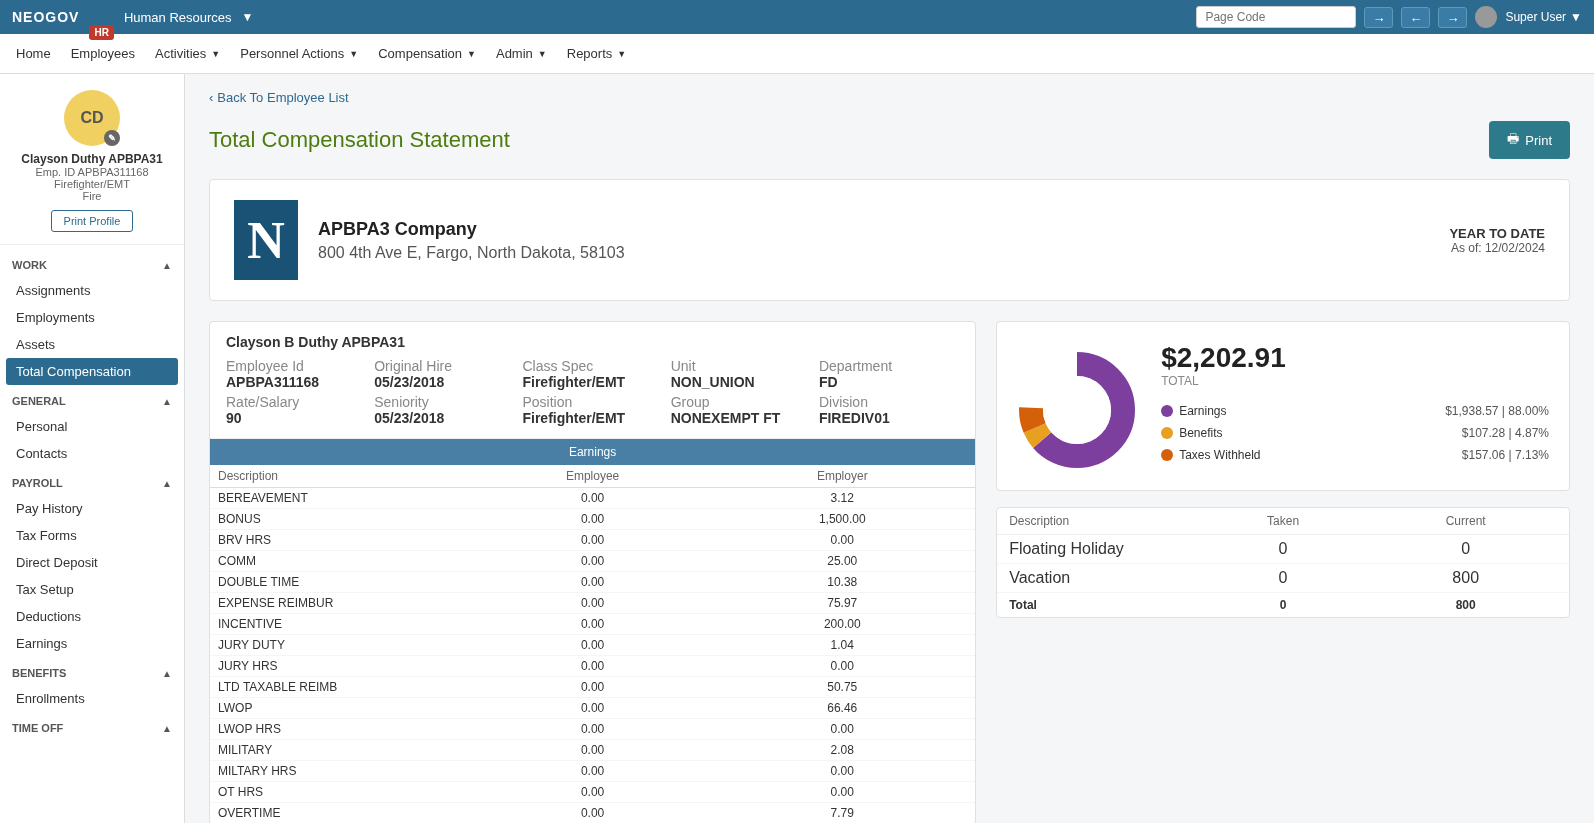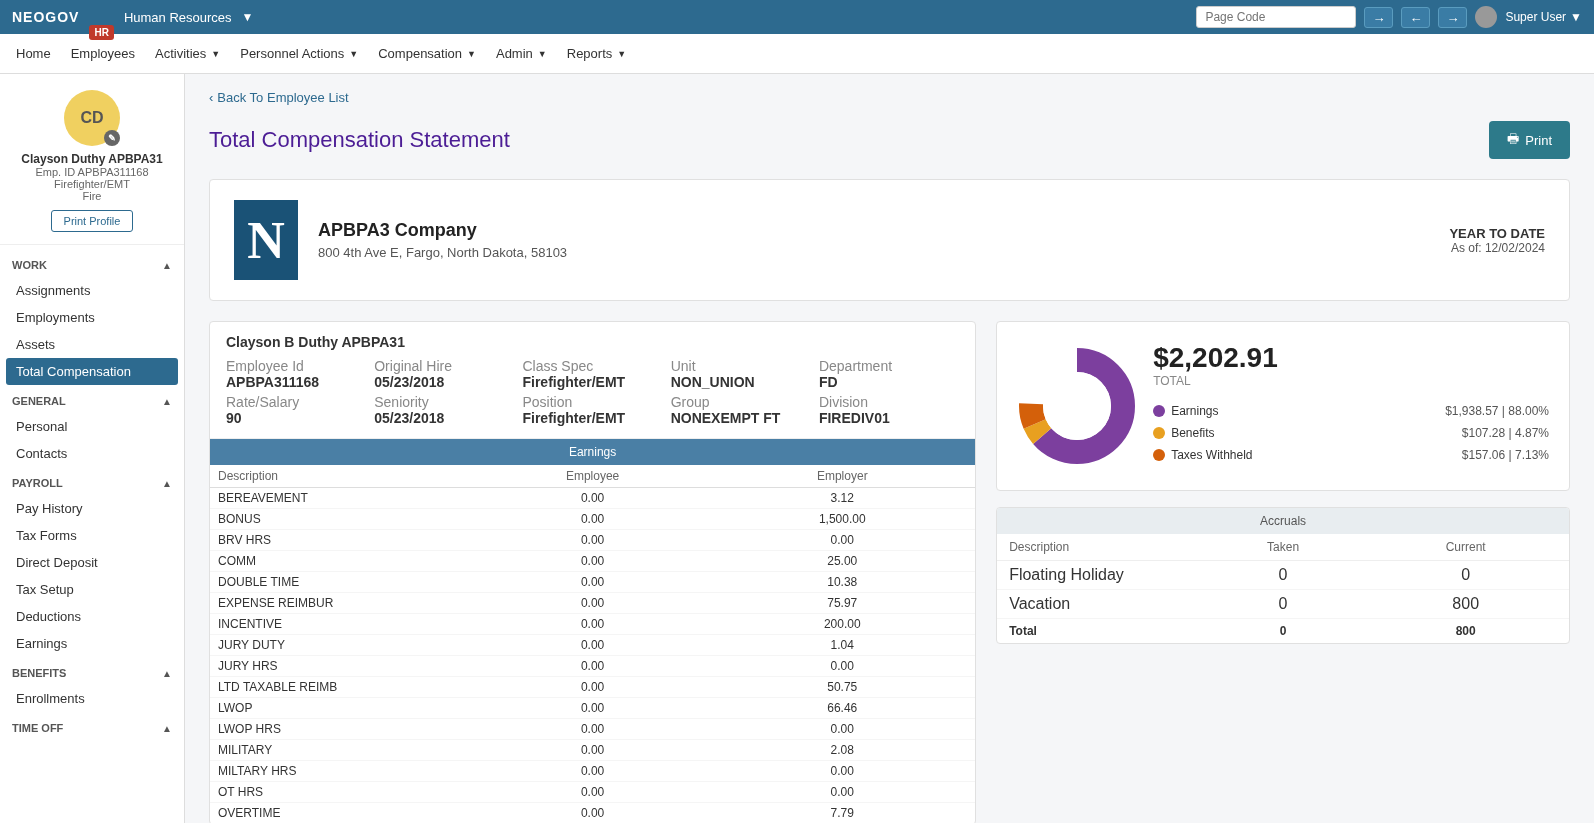--- a/index.html
+++ b/index.html
@@ -60,38 +60,38 @@
     .sidebar-section-header { display: flex; align-items: center; justify-content: space-between; padding: 6px 12px; font-weight: bold; font-size: 11px; text-transform: uppercase; color: #555; cursor: pointer; }
     .sidebar-item { padding: 6px 16px; font-size: 13px; color: #333; cursor: pointer; }
     .sidebar-item.active { background: #2d6a8f; color: white; border-radius: 3px; margin: 0 6px; padding: 6px 10px; }
 
     
     .main-content { flex: 1; overflow-y: auto; padding: 16px 24px; background: #f5f6f8; }
 
     .back-link { color: #2d6a8f; font-size: 13px; cursor: pointer; display: flex; align-items: center; gap: 4px; margin-bottom: 16px; }
 
     .page-header { display: flex; align-items: center; justify-content: space-between; margin-bottom: 20px; }
-    .page-title { font-size: 22px; font-weight: normal; color: #4c1d95; }
+    .page-title { font-size: 22px; font-weight: normal; color: #4d7c0f; }
     .print-btn { background: #2d7a8a; color: white; border: none; padding: 8px 18px; border-radius: 4px; font-size: 13px; cursor: pointer; display: flex; align-items: center; gap: 6px; }
 
     
     .company-card {
       background: white;
       border: 1px solid #e0e0e0;
       border-radius: 4px;
       padding: 20px 24px;
       display: flex;
       align-items: center;
       justify-content: space-between;
       margin-bottom: 20px;
     }
     .company-logo-area { display: flex; align-items: center; gap: 20px; }
     .company-logo-n { width: 64px; height: 80px; background: #1a5276; display: flex; align-items: center; justify-content: center; color: white; font-size: 52px; font-weight: bold; font-family: serif; }
     .company-name { font-size: 18px; color: #222; font-weight: bold; }
-    .company-address { font-size: 13px; color: #555; margin-top: 4px; }
+    .company-address { font-size: 16px; color: #555; margin-top: 4px; }
     .year-to-date { text-align: right; font-size: 12px; }
     .ytd-label { font-weight: bold; font-size: 13px; }
     .ytd-date { color: #555; }
 
     
     .bottom-panels { display: flex; gap: 20px; }
 
     
     .earnings-panel {
       flex: 1.2;
@@ -135,21 +135,21 @@
     
     .right-panels { display: flex; flex-direction: column; gap: 16px; flex: 0.9; }
 
     
     .chart-panel {
       background: white;
       border: 1px solid #e0e0e0;
       border-radius: 4px;
       padding: 20px;
     }
-    .chart-content { display: flex; align-items: center; gap: 16px; }
+    .chart-content { display: flex; align-items: flex-end; gap: 24px; }
     .donut-wrapper { position: relative; width: 120px; height: 120px; }
     .donut-svg { width: 120px; height: 120px; }
     .chart-info { flex: 1; }
     .total-amount { font-size: 28px; font-weight: bold; color: #222; }
     .total-label { font-size: 12px; color: #888; margin-bottom: 16px; }
     .legend-item { display: flex; align-items: center; justify-content: space-between; margin-bottom: 8px; font-size: 12px; }
     .legend-left { display: flex; align-items: center; gap: 6px; }
     .legend-dot { width: 12px; height: 12px; border-radius: 50%; }
     .legend-value { color: #555; }
 
@@ -510,21 +510,20 @@
                   <div class="legend-dot" style="background:#d4600a;"></div>
                   <span>Taxes Withheld</span>
                 </div>
                 <span class="legend-value">$157.06 | 7.13%</span>
               </div>
             </div>
           </div>
         </div>
 
         <div class="accruals-panel">
-          <div class="accruals-header">Accruals</div>
           <div class="accruals-col-headers">
             <div>Description</div>
             <div style="text-align:center;">Taken</div>
             <div style="text-align:center;">Current</div>
           </div>
           <div class="accruals-row">
             <div>Floating Holiday</div>
             <div style="text-align:center;">0</div>
             <div style="text-align:center;">0</div>
           </div>

